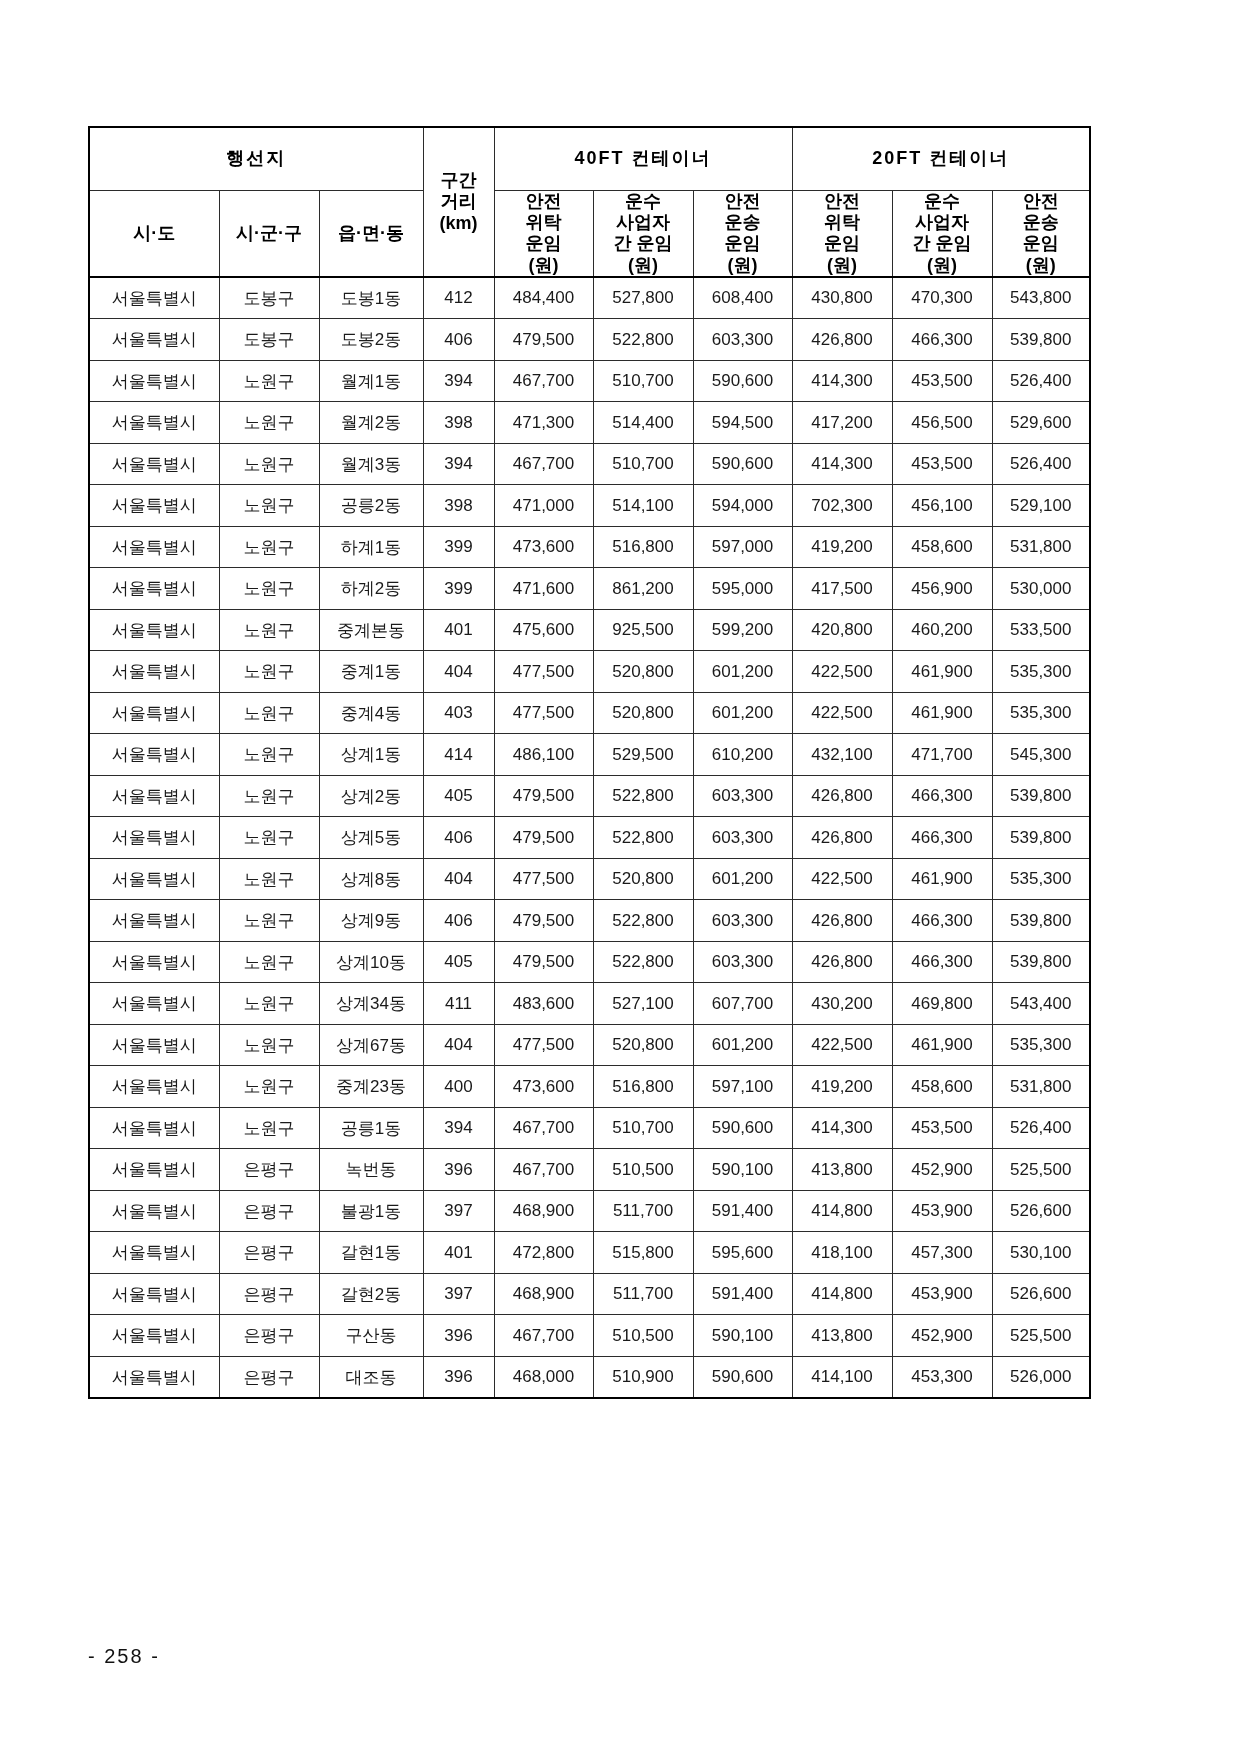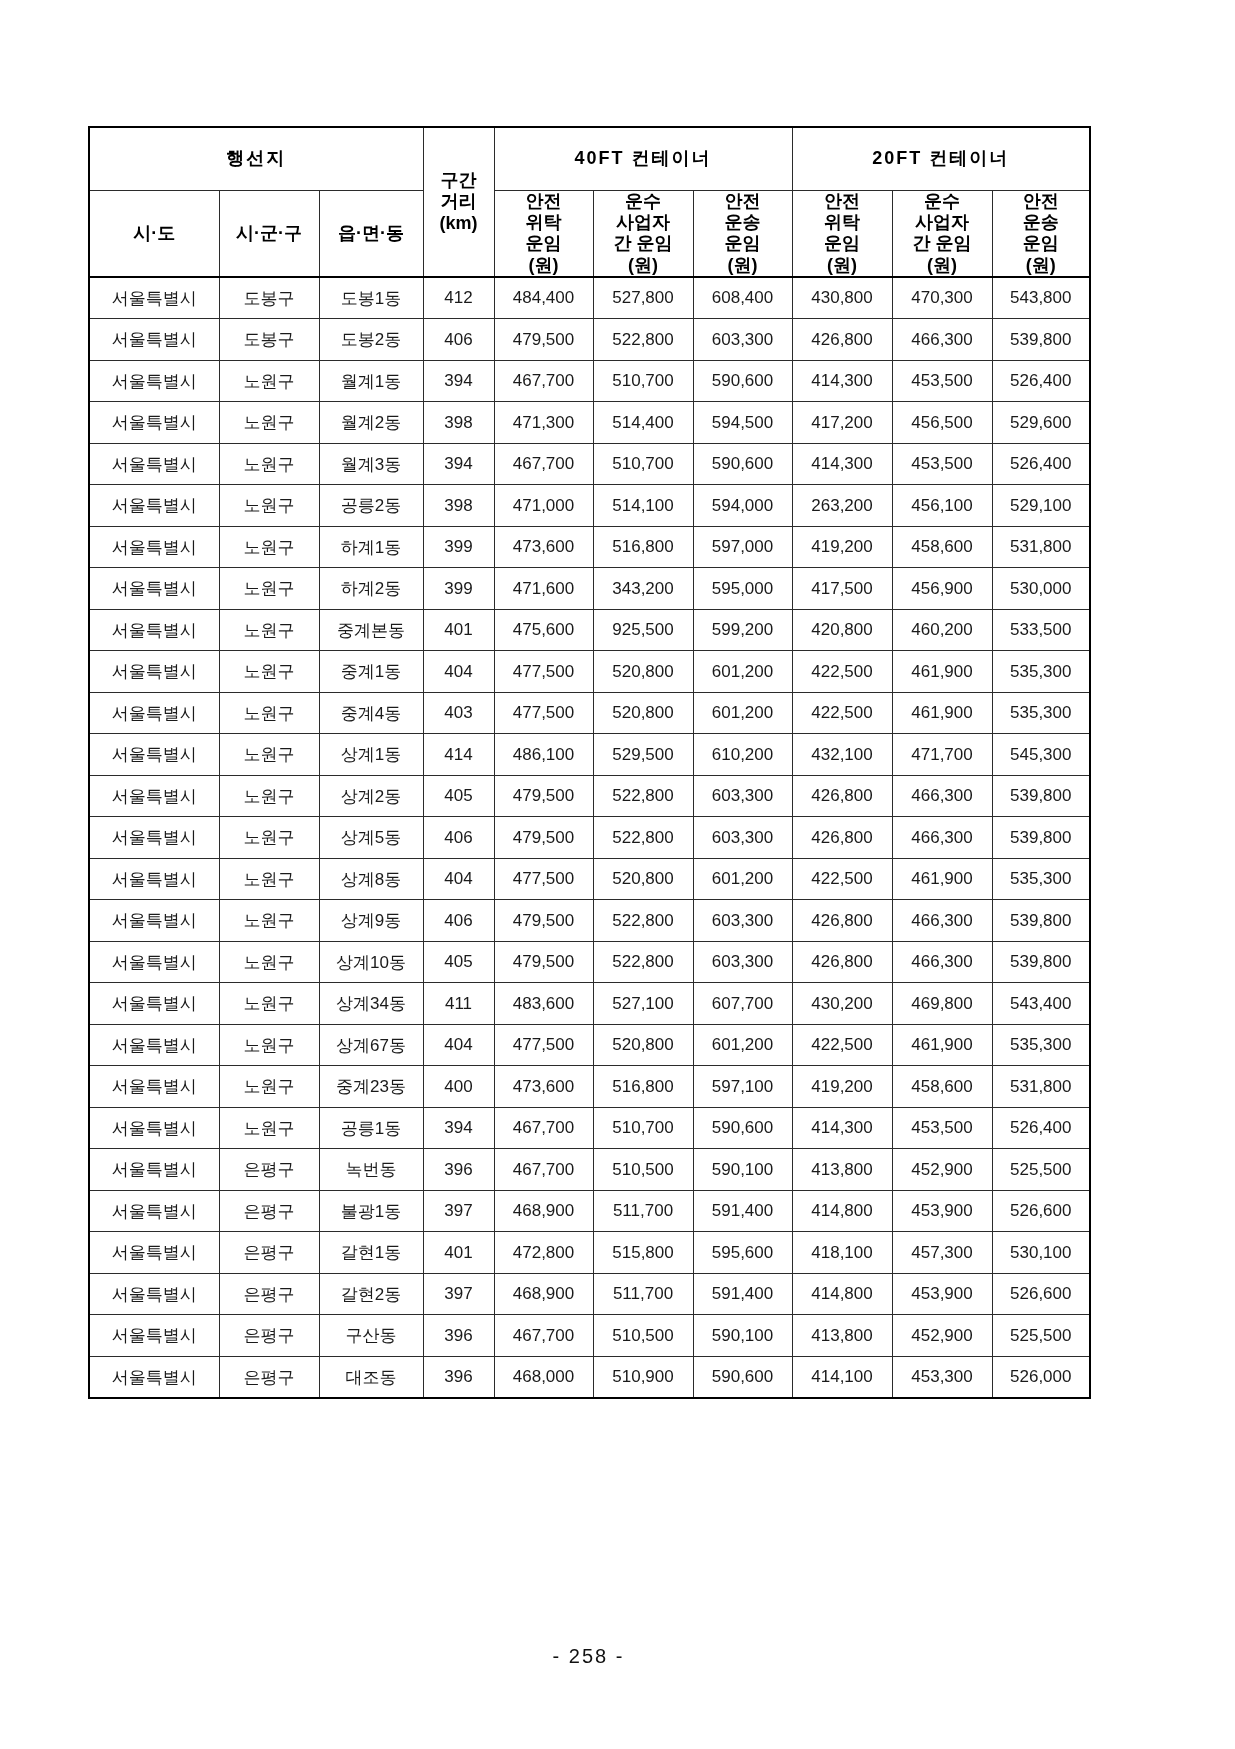--- a/index.html
+++ b/index.html
@@ -51,21 +51,21 @@
   table.freight tbody td {
     height: 40.5px;
     font-size: 17px;
     color: #1a1a1a;
   }
   .footer-num {
     position: absolute;
     top: 1645px;
     left: 88px;
     width: 1001px;
-    text-align: center;
+    text-align: left;
     font-size: 20px;
     letter-spacing: 2px;
     color: #111111;
   }
 </style>
 </head>
 <body>
 
 <div class="page">
 
@@ -188,21 +188,21 @@
     </tr>
 
     <tr>
       <td>서울특별시</td>
       <td>노원구</td>
       <td>공릉2동</td>
       <td>398</td>
       <td>471,000</td>
       <td>514,100</td>
       <td>594,000</td>
-      <td>263,200</td>
+      <td>702,300</td>
       <td>456,100</td>
       <td>529,100</td>
     </tr>
 
     <tr>
       <td>서울특별시</td>
       <td>노원구</td>
       <td>하계1동</td>
       <td>399</td>
       <td>473,600</td>
@@ -212,21 +212,21 @@
       <td>458,600</td>
       <td>531,800</td>
     </tr>
 
     <tr>
       <td>서울특별시</td>
       <td>노원구</td>
       <td>하계2동</td>
       <td>399</td>
       <td>471,600</td>
-      <td>343,200</td>
+      <td>861,200</td>
       <td>595,000</td>
       <td>417,500</td>
       <td>456,900</td>
       <td>530,000</td>
     </tr>
 
     <tr>
       <td>서울특별시</td>
       <td>노원구</td>
       <td>중계본동</td>

